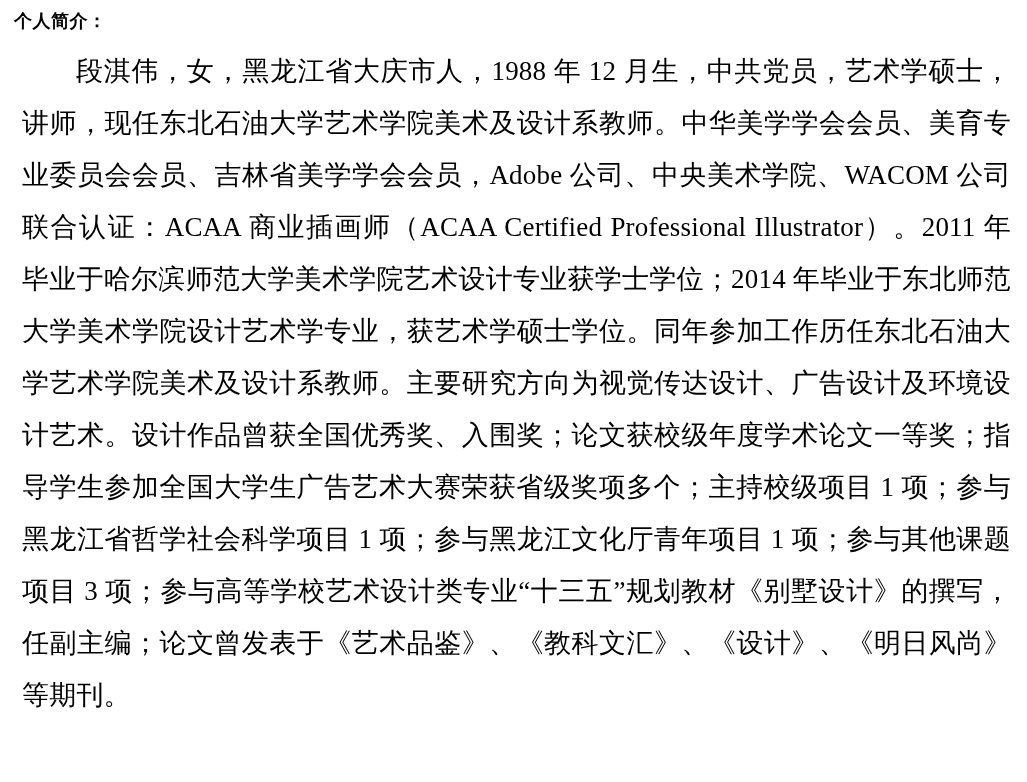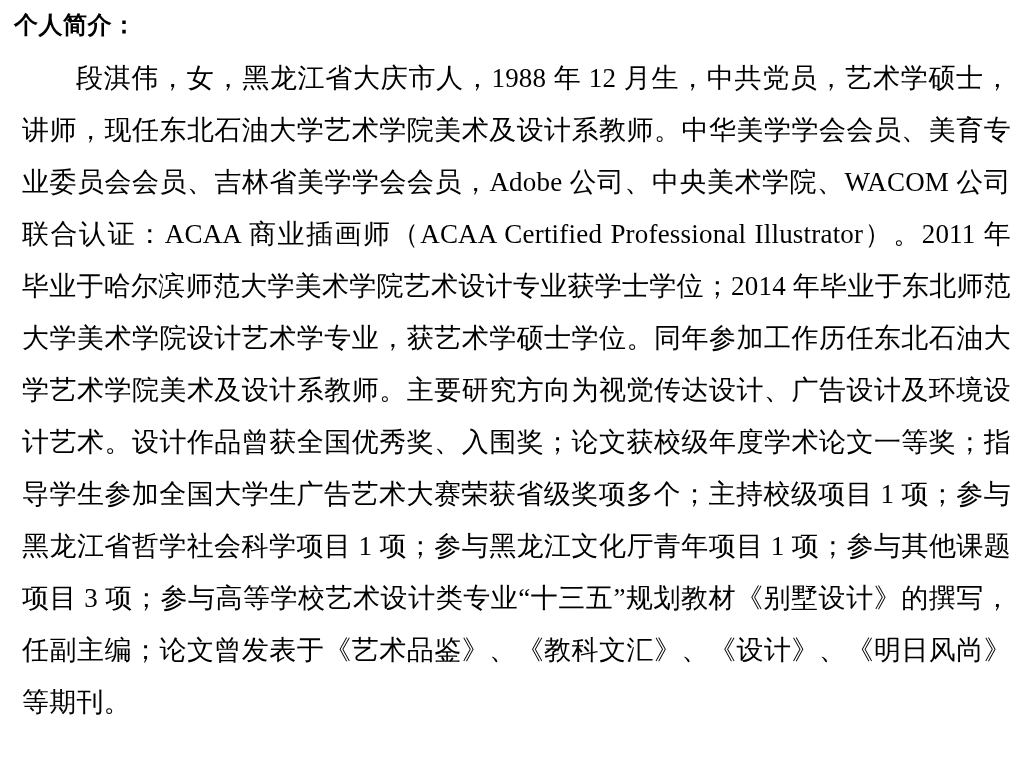--- a/index.html
+++ b/index.html
@@ -17,21 +17,21 @@
   .page {
     box-sizing: border-box;
     width: 1027px;
     height: 782px;
     padding: 10px 8px 0 14px;
     background: #ffffff;
   }
   .doc-heading {
     font-family: "DejaVu Serif", "Liberation Serif", serif;
     font-weight: bold;
-    font-size: 24px;
+    font-size: 18px;
     line-height: 1.25;
     letter-spacing: 0.5px;
     margin: 0 0 12px 0;
     color: #000;
   }
   .doc-body {
     font-family: Liberation Serif, serif;
     font-size: 27px;
     line-height: 52px;
     text-align: justify;

